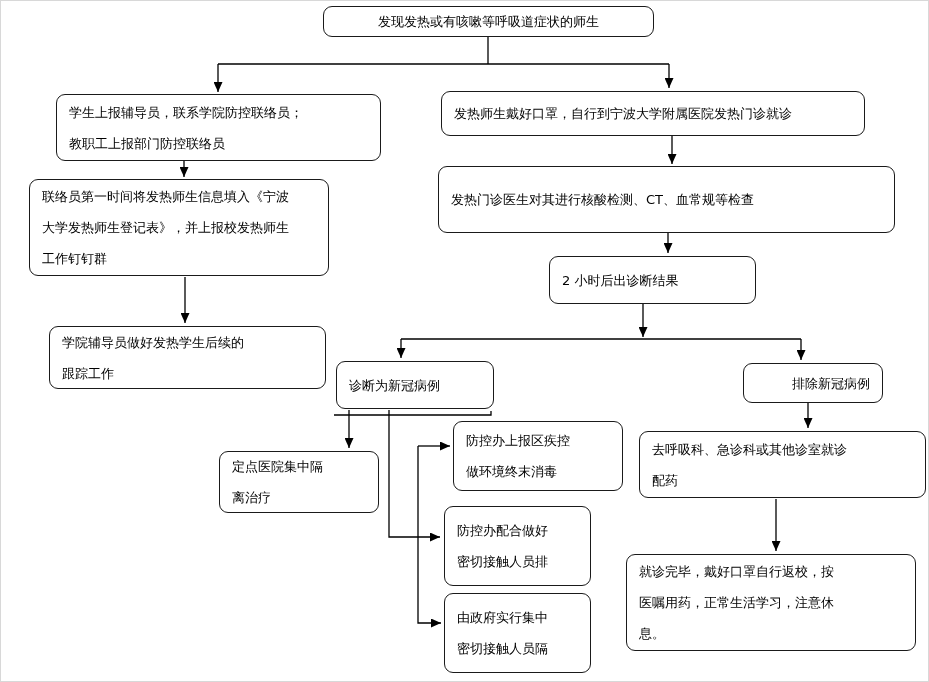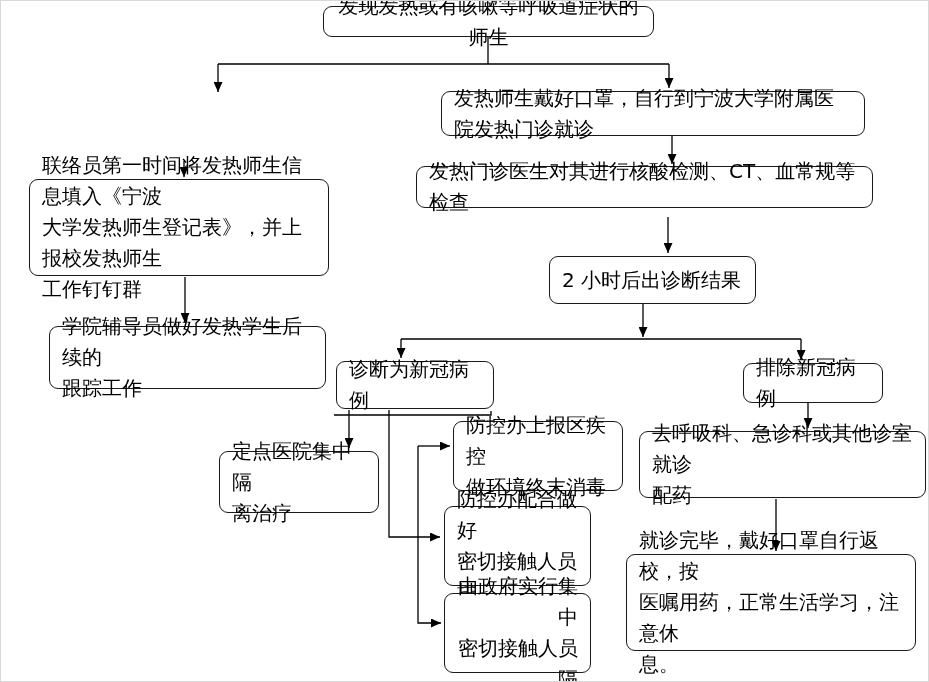--- a/index.html
+++ b/index.html
@@ -16,21 +16,21 @@
   .node{
     position:absolute;
     box-sizing:border-box;
     background:#ffffff;
     border:1.6px solid #1a1a1a;
     border-radius:9px;
     display:flex;
     align-items:center;
     padding:1px 12px;
     color:#000000;
-    font-size:20px;
+    font-size:13px;
     line-height:31px;
     z-index:1;
   }
   .node .txt{white-space:pre-line;display:block;}
   .node.center{justify-content:center;text-align:center;padding:1px 6px;}
 </style>
 </head>
 <body>
 
 <div class="stage">
@@ -73,37 +73,41 @@
         <line x1="807" y1="402" x2="807" y2="427" marker-end="url(#ah)"></line>
         <line x1="775" y1="498" x2="775" y2="550" marker-end="url(#ah)"></line>
       </g>
     </g>
   </svg>
 
   <div class="node center" style="left:322px;top:5px;width:331px;height:31px;">
     <span class="txt">发现发热或有咳嗽等呼吸道症状的师生</span>
   </div>
 
+  <div class="node" style="left:55px;top:93px;width:325px;height:67px;">
+    <span class="txt">学生上报辅导员，联系学院防控联络员；
+教职工上报部门防控联络员</span>
+  </div>
 
   <div class="node" style="left:28px;top:178px;width:300px;height:97px;">
     <span class="txt">联络员第一时间将发热师生信息填入《宁波
 大学发热师生登记表》，并上报校发热师生
 工作钉钉群</span>
   </div>
 
   <div class="node" style="left:48px;top:325px;width:277px;height:63px;">
     <span class="txt">学院辅导员做好发热学生后续的
 跟踪工作</span>
   </div>
 
   <div class="node" style="left:440px;top:90px;width:424px;height:45px;">
     <span class="txt">发热师生戴好口罩，自行到宁波大学附属医院发热门诊就诊</span>
   </div>
 
-  <div class="node" style="left:415px;top:165px;width:457px;height:42px;">
+  <div class="node" style="left:437px;top:165px;width:457px;height:67px;">
     <span class="txt">发热门诊医生对其进行核酸检测、CT、血常规等检查</span>
   </div>
 
   <div class="node" style="left:548px;top:255px;width:207px;height:48px;">
     <span class="txt">2 小时后出诊断结果</span>
   </div>
 
   <div class="node" style="left:335px;top:360px;width:158px;height:48px;">
     <span class="txt">诊断为新冠病例</span>
   </div>

